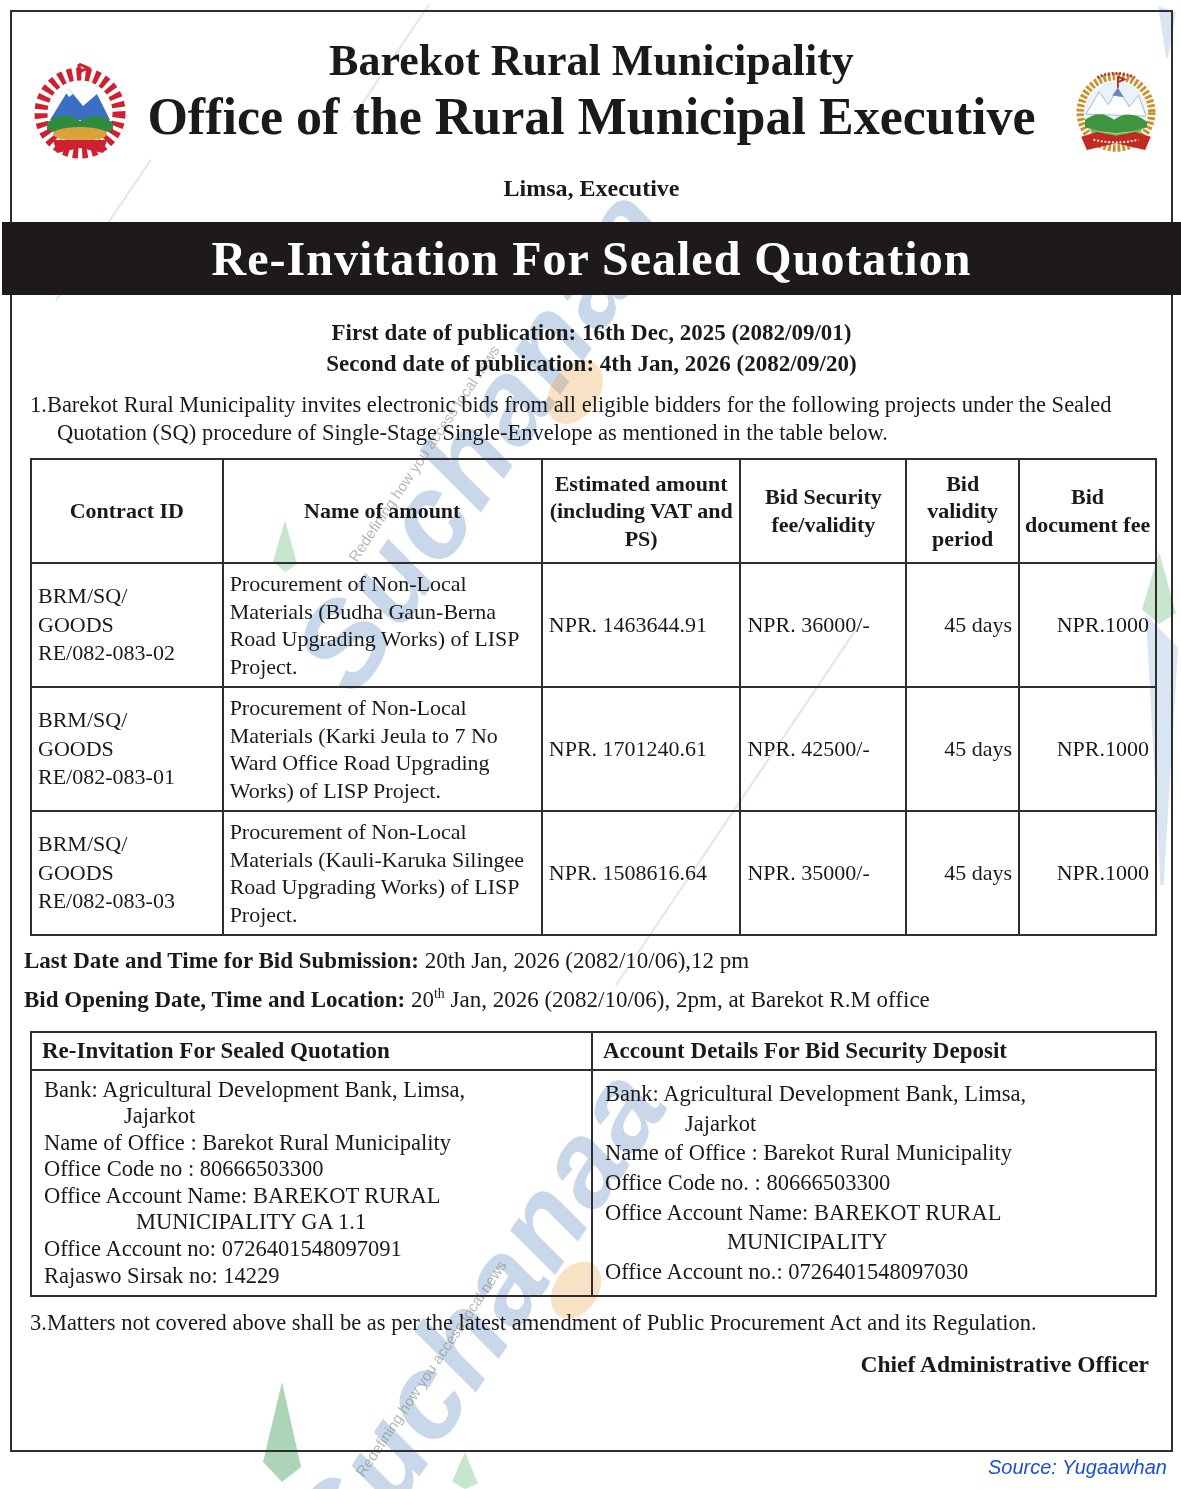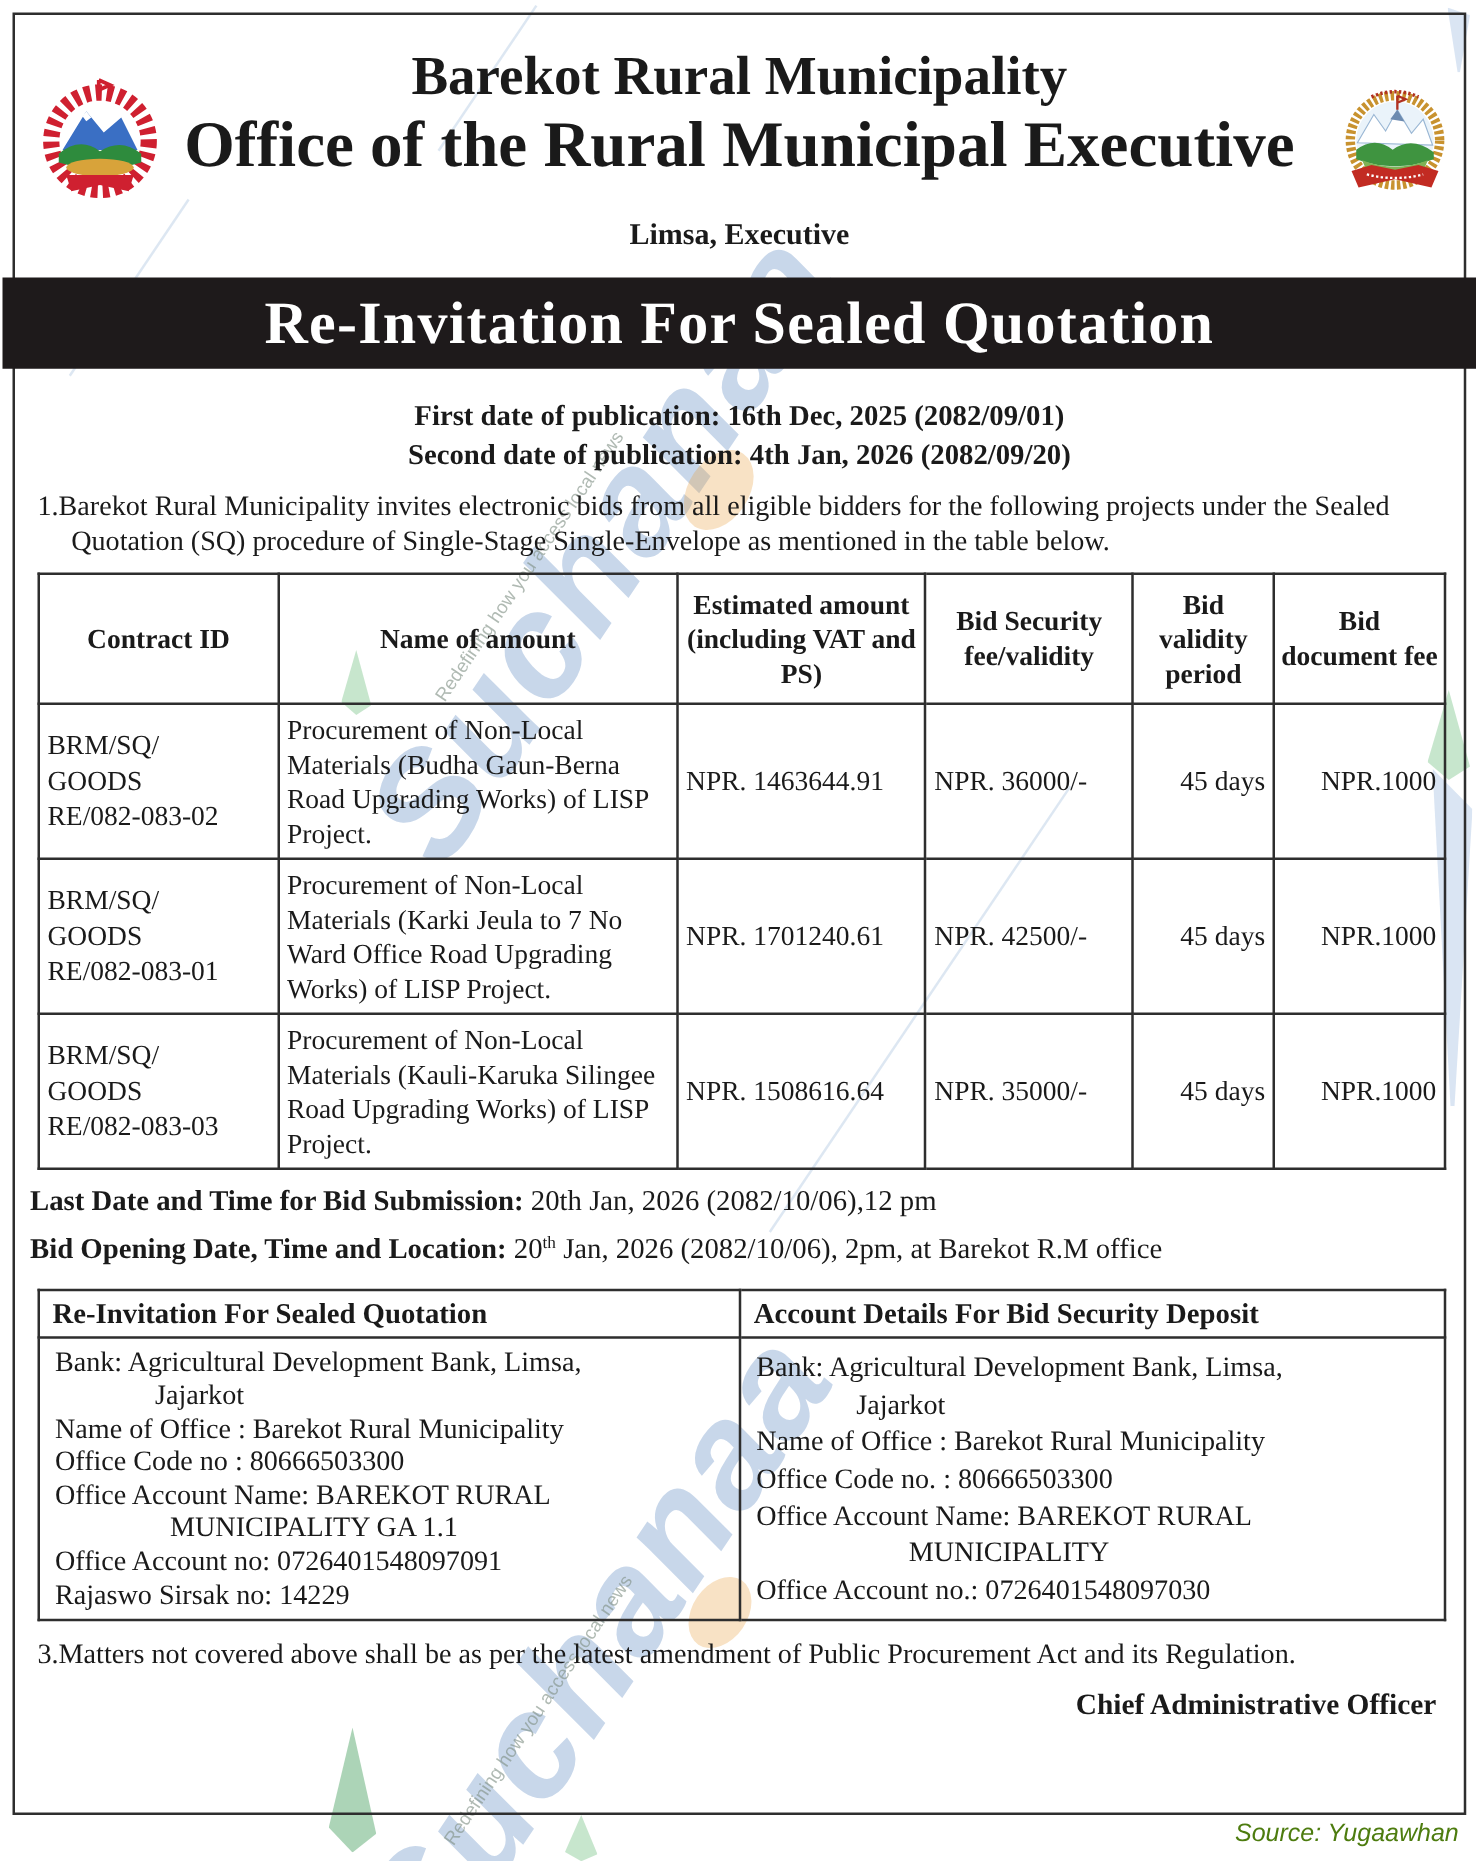--- a/index.html
+++ b/index.html
@@ -66,21 +66,21 @@
   table.bank td{vertical-align:middle;padding:6px 12px;line-height:1.18;}
   .bank-line{white-space:nowrap;}
   .ind-a{padding-left:80px;}
   .ind-b{padding-left:92px;}
   .ind-c{padding-left:122px;}
   td.bank-right .bank-line{line-height:1.32;}
 
   .link{text-decoration:underline;text-decoration-color:#2b4ea0;cursor:pointer;}
   .cao{margin:14px 22px 0 0;text-align:right;font-size:23.5px;font-weight:bold;}
   .source{position:absolute;right:14px;top:1456px;z-index:1;
-          font-family:"Liberation Sans",sans-serif;font-style:italic;font-size:20px;color:#4d7c0f;}
+          font-family:"Liberation Sans",sans-serif;font-style:italic;font-size:20px;color:#1d4ed8;}
 </style>
 </head>
 <body>
 
 <div class="page">
 
   <div class="wm-layer">
     <span class="wm-text" style="left:195px;top:370px;">Suchanaa</span>
     <span class="wm-tag" style="left:345px;top:555px;">Redefining how you access local news</span>
     <div class="wm-blob" style="left:540px;top:368px;width:70px;height:48px;"></div>

